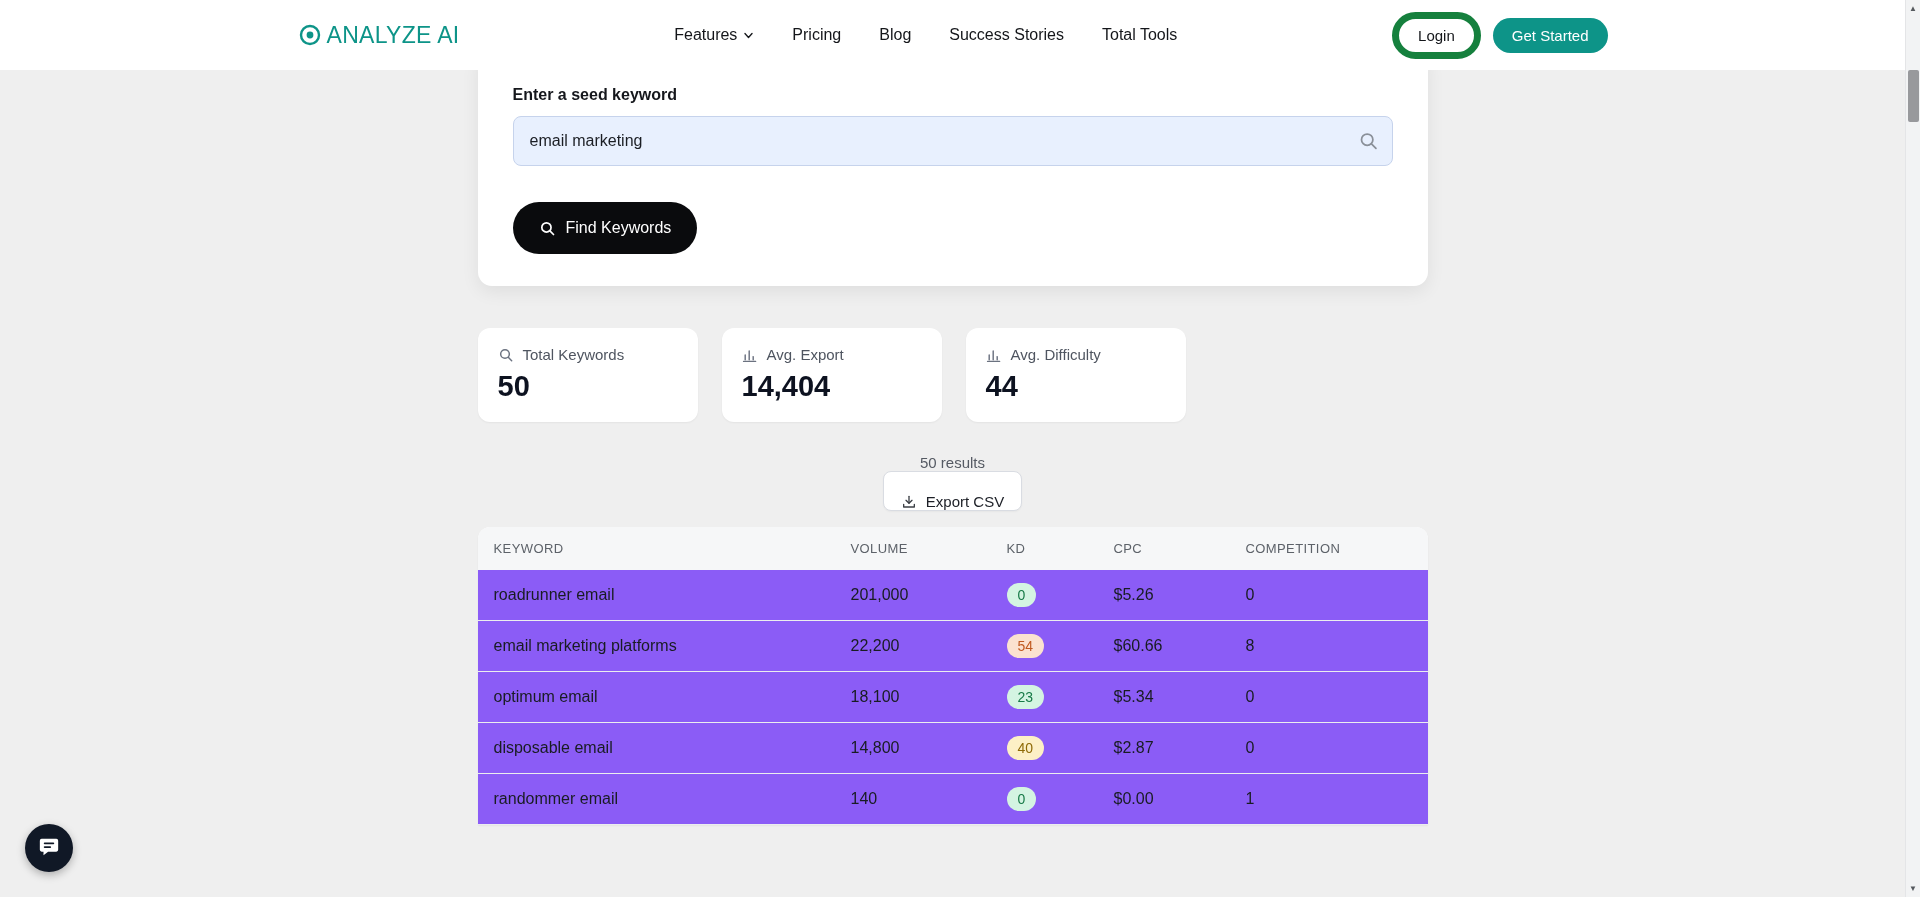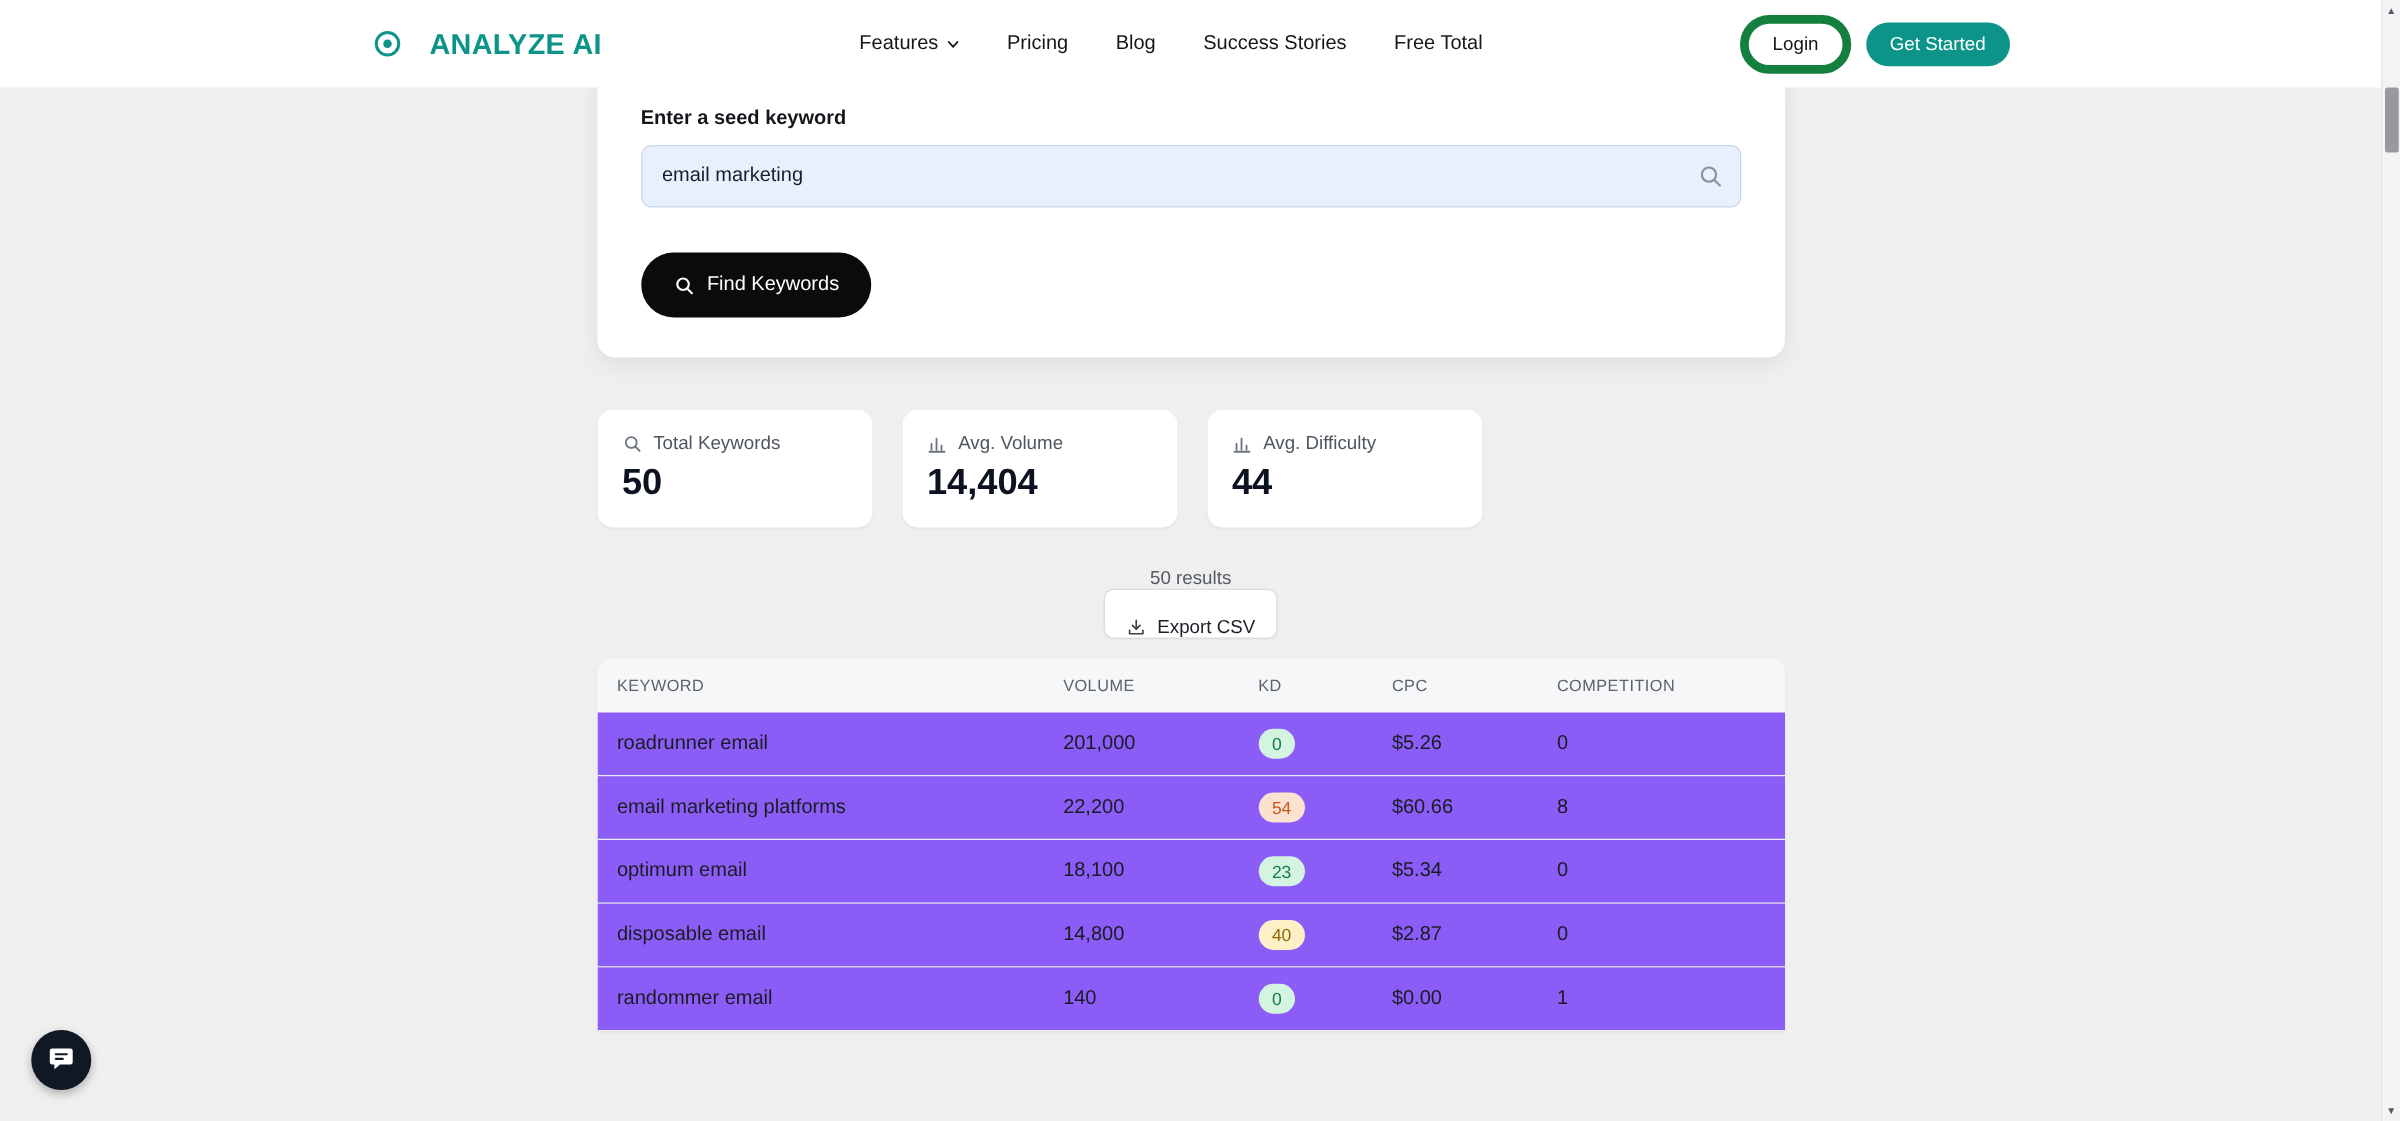--- a/index.html
+++ b/index.html
@@ -4,21 +4,21 @@
 <style>
   * { box-sizing: border-box; margin: 0; padding: 0; }
   html, body { width: 1920px; height: 897px; overflow: hidden; }
   body { font-family: "Liberation Sans", sans-serif; background: #efefef; position: relative; }
 
   .viewport { position: absolute; top: 0; left: 0; width: 1905px; height: 897px; overflow: hidden; }
 
   
   .header { position: absolute; top: 0; left: 0; width: 100%; height: 70px; background: #ffffff; z-index: 20; }
   .header-inner { width: 1310px; margin: 0 auto; height: 100%; display: flex; align-items: center; }
-  .logo { display: flex; align-items: center; gap: 22px; color: #0d9488; font-weight: 700; font-size: 23px; letter-spacing: 0.3px; cursor: pointer; white-space: nowrap; }
+  .logo { display: flex; align-items: center; gap: 5px; color: #0d9488; font-weight: 400; font-size: 23px; letter-spacing: 0.3px; cursor: pointer; white-space: nowrap; }
   .nav { flex: 1; display: flex; justify-content: center; align-items: center; gap: 38px; font-size: 16px; color: #14161a; }
   .nav-item { display: flex; align-items: center; gap: 6px; cursor: pointer; white-space: nowrap; }
   .auth { display: flex; gap: 12px; align-items: center; }
   .btn-login { padding: 8px 19px; background: #ffffff; border: 7px solid #15803d; border-radius: 999px; font-size: 15px; color: #14161a; font-family: inherit; cursor: pointer; }
   .btn-getstarted { padding: 9px 19px; background: #0d9488; color: #ffffff; border: none; border-radius: 999px; font-size: 15px; font-family: inherit; cursor: pointer; }
 
   
   .content { position: absolute; top: 0; left: 0; width: 100%; z-index: 10; }
   .container { width: 950px; margin: 0 auto; padding-top: 49px; }
 
@@ -115,21 +115,21 @@
         <div class="stat-card">
           <div class="stat-top">
             <span style="display:flex;">
               <svg width="16" height="16" viewBox="0 0 20 20" fill="none" stroke="#6b7280" stroke-width="1.8" stroke-linecap="round">
                 <line x1="4" y1="16" x2="4" y2="10"></line>
                   <line x1="9" y1="16" x2="9" y2="5"></line>
                   <line x1="14" y1="16" x2="14" y2="12"></line>
                   <line x1="2" y1="18" x2="17" y2="18"></line>
               </svg>
             </span>
-            <span>Avg. Volume</span>
+            <span>Avg. Export</span>
           </div>
           <div class="stat-value">14,404</div>
         </div>
 
         <div class="stat-card">
           <div class="stat-top">
             <span style="display:flex;">
               <svg width="16" height="16" viewBox="0 0 20 20" fill="none" stroke="#6b7280" stroke-width="1.8" stroke-linecap="round">
                 <line x1="4" y1="16" x2="4" y2="10"></line>
                   <line x1="9" y1="16" x2="9" y2="5"></line>
@@ -237,21 +237,21 @@
         <span class="nav-item">
             <span>Pricing</span>
           </span>
         <span class="nav-item">
             <span>Blog</span>
           </span>
         <span class="nav-item">
             <span>Success Stories</span>
           </span>
         <span class="nav-item">
-            <span>Free Total</span>
+            <span>Total Tools</span>
           </span>
       </div>
 
       <div class="auth">
         <button class="btn-login">Login</button>
         <button class="btn-getstarted">Get Started</button>
       </div>
     </div>
   </div>
 

